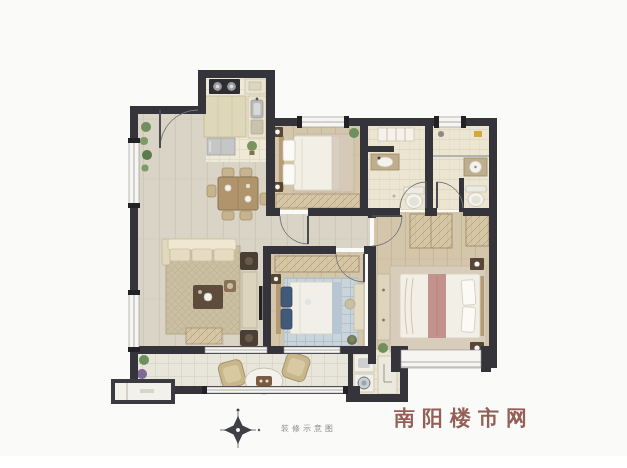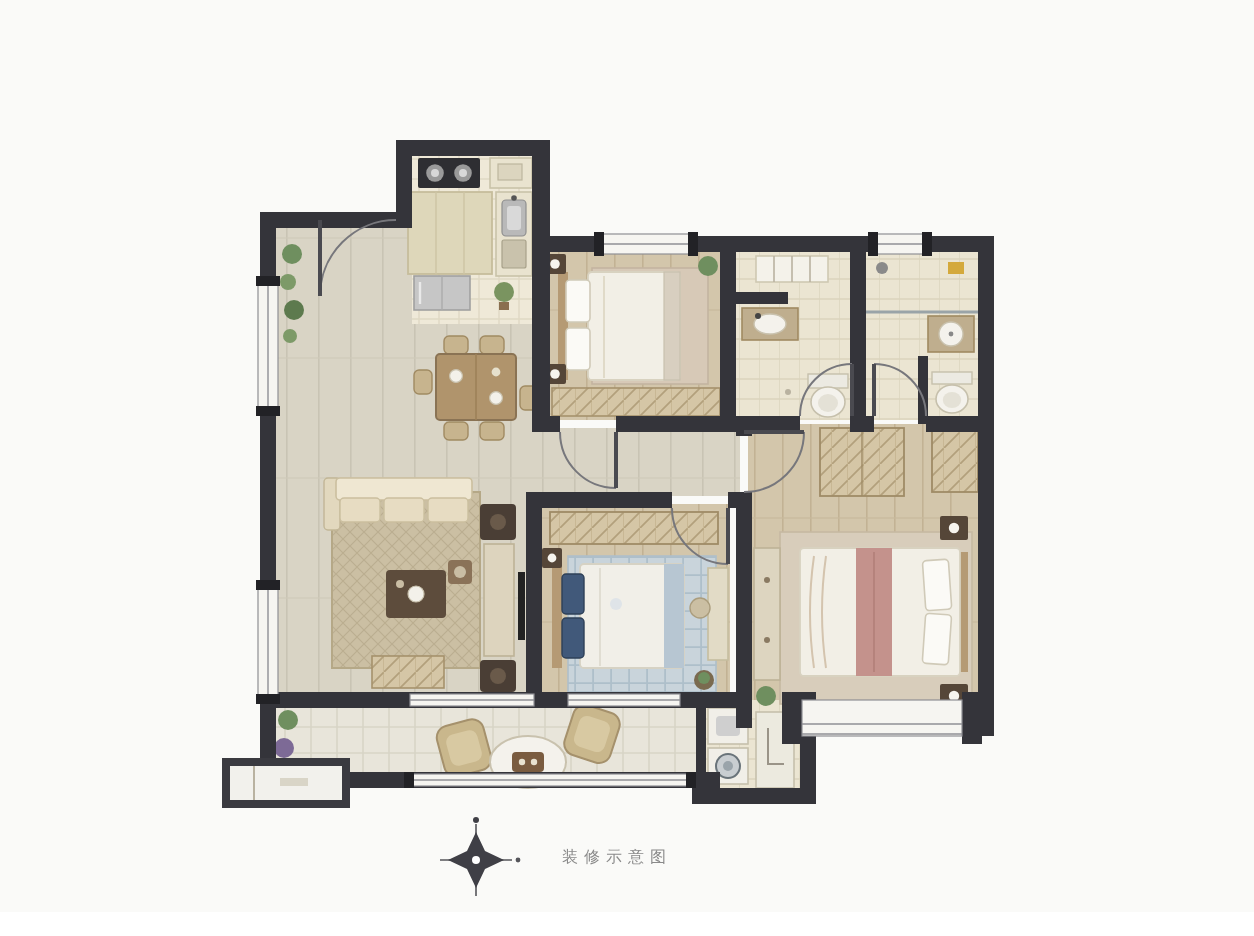--- a/index.html
+++ b/index.html
@@ -355,13 +355,14 @@
     <line x1="238" y1="412" x2="238" y2="448" stroke="#55555a" stroke-width=".8"></line>
     <line x1="220" y1="430" x2="256" y2="430" stroke="#55555a" stroke-width=".8"></line>
     <path d="M238,416 L242.5,425.5 L252,430 L242.5,434.5 L238,444 L233.5,434.5 L224,430 L233.5,425.5 Z" fill="#3f3f46"></path>
     <circle cx="238" cy="430" r="2" fill="#ffffff"></circle>
     <circle cx="238" cy="410" r="1.5" fill="#3f3f46"></circle>
     <circle cx="259" cy="430" r="1.2" fill="#55555a"></circle>
   </g>
 </svg>
 
 <span class="txt-caption">装修示意图</span>
+<span class="txt-watermark">南阳楼市网</span>
 </div>
 
 </body></html>

